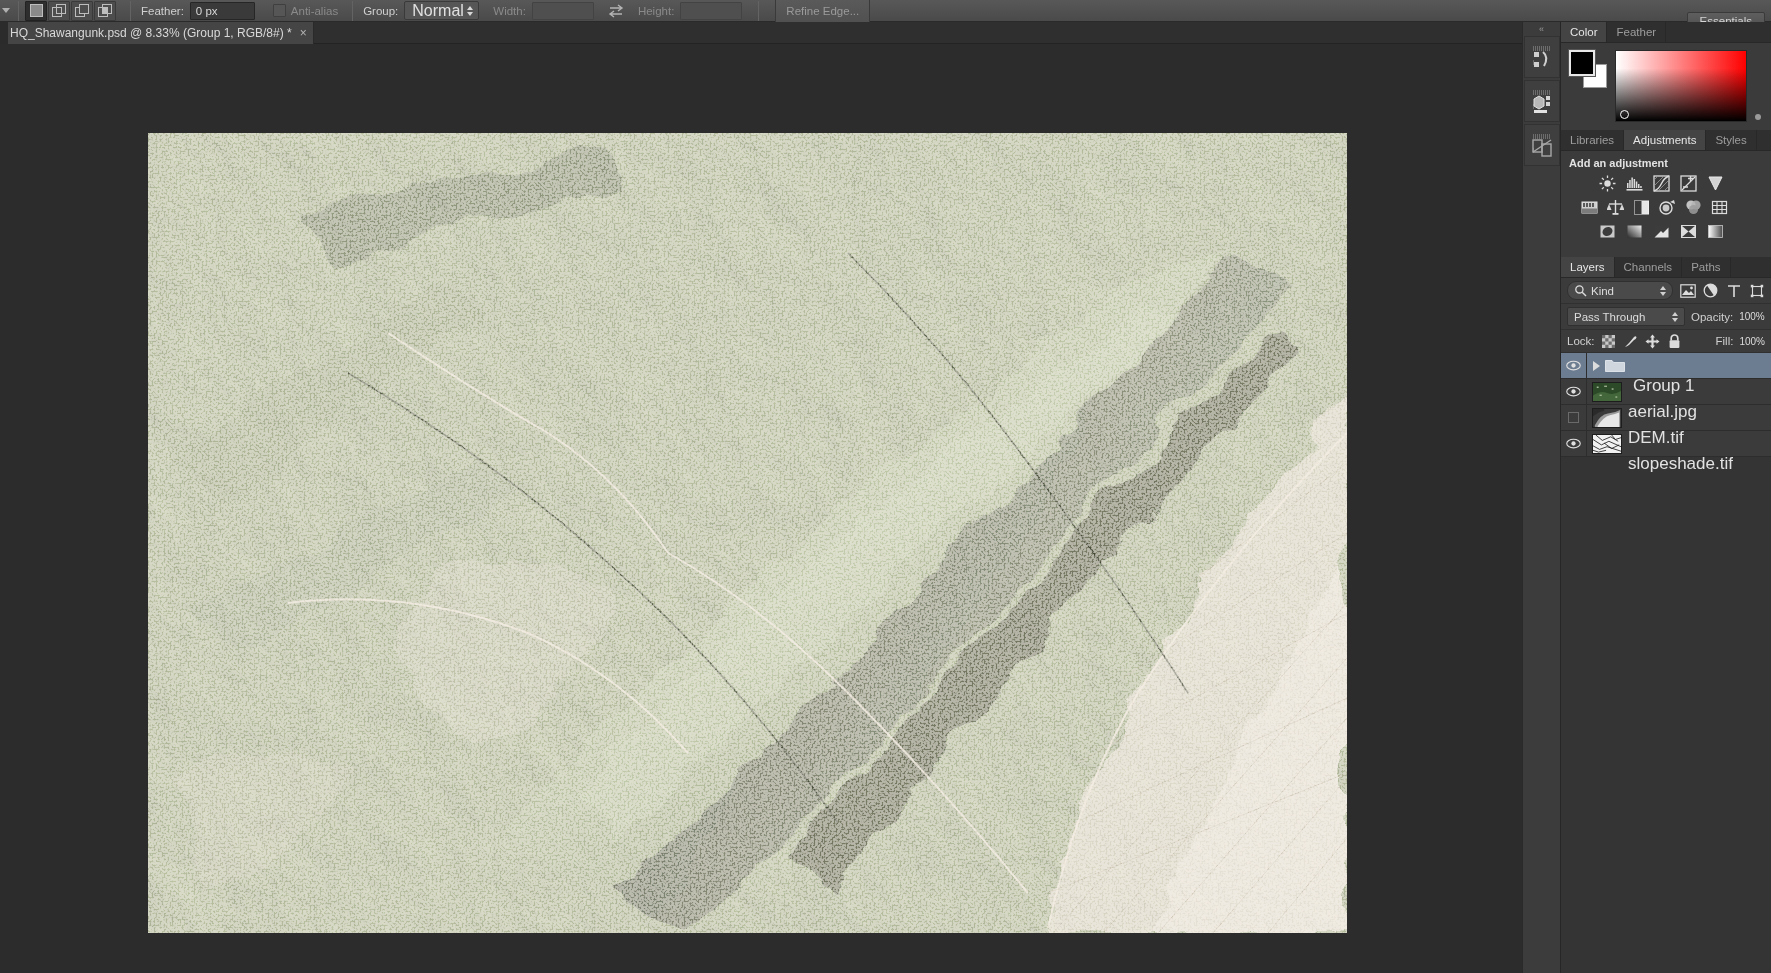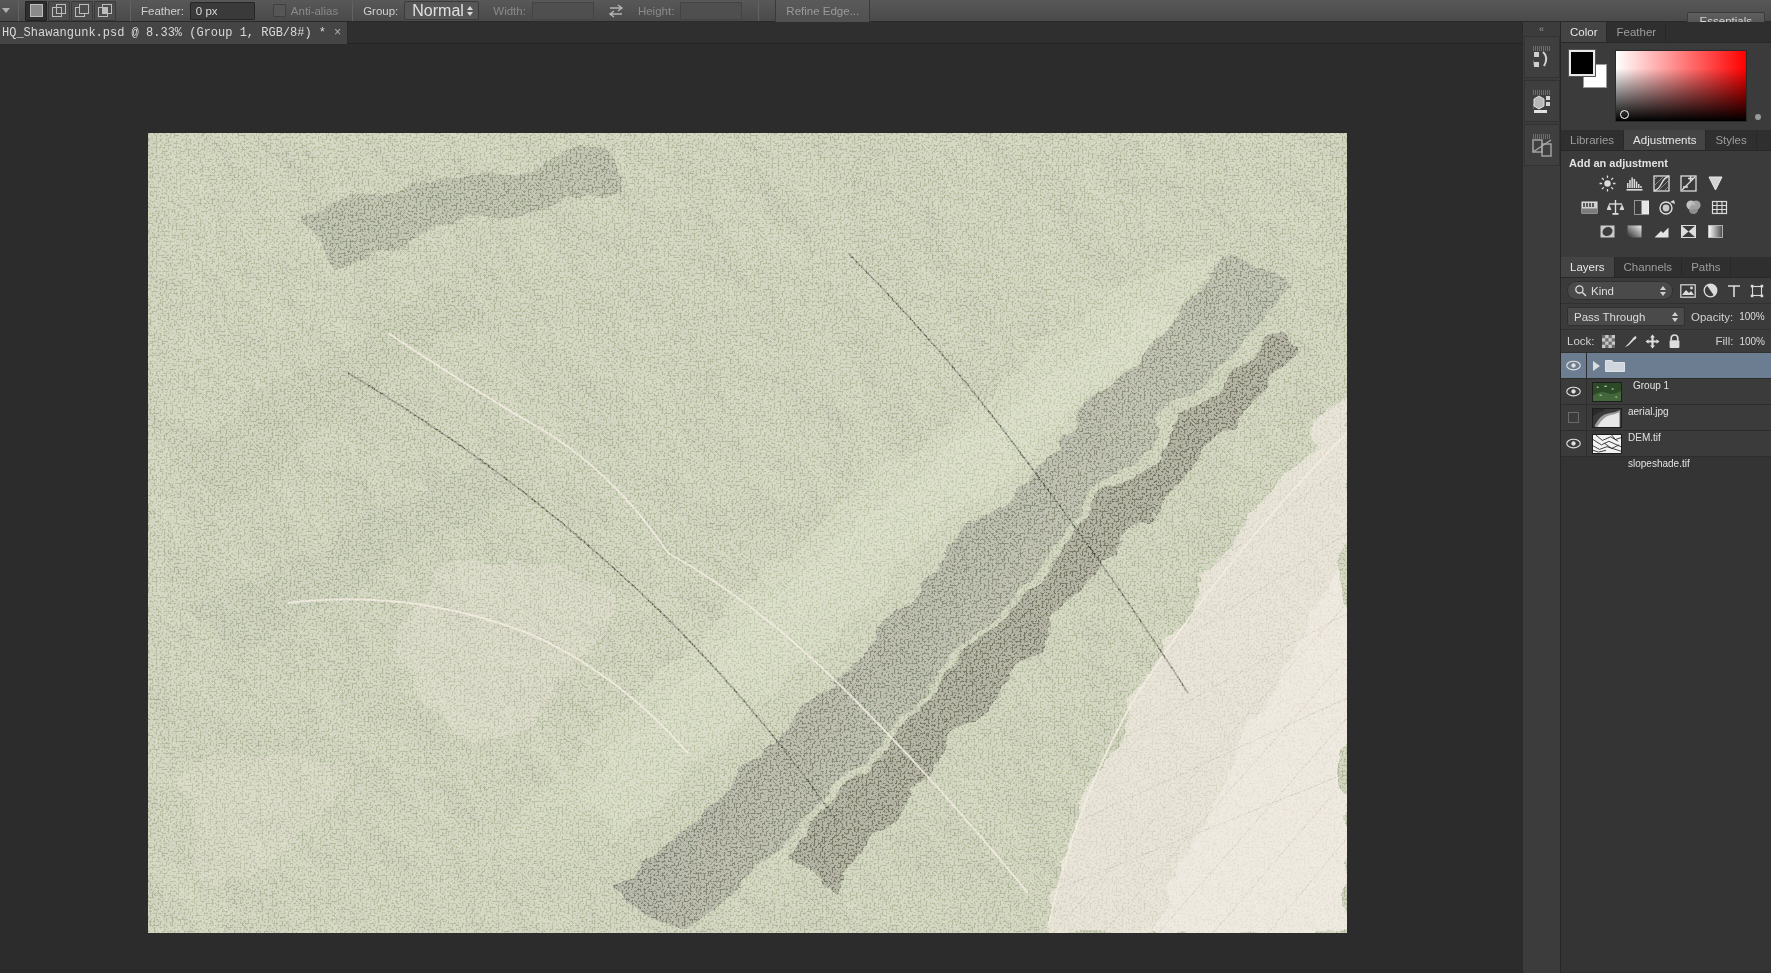--- a/index.html
+++ b/index.html
@@ -69,22 +69,22 @@
   }
   .essentials {
     position: absolute; right: 6px; top: 12px; height: 18px; padding: 0 12px;
     background: linear-gradient(#5e5e5e, #4f4f4f); border: 1px solid #3a3a3a;
     border-radius: 2px; color: #d5d5d5; font-size: 11.5px;
     display: flex; align-items: center;
   }
 
   
   .tabbar {
-    position: absolute; left: 0; top: 22px; width: 1530px; height: 22px;
-    background: #2f2f2f; border-bottom: 1px solid #232323; font-family: Liberation Mono, monospace;
+    position: absolute; left: 8px; top: 22px; width: 1530px; height: 22px;
+    background: #2f2f2f; border-bottom: 1px solid #232323;
   }
   .doctab {
     position: absolute; left: 0; top: 0; height: 22px;
     background: #454545; border-right: 1px solid #2a2a2a;
     display: flex; align-items: center; padding: 0 6px 0 2px; gap: 8px;
   }
   .doctab .title { color: #d9d9d9; font-size: 12px; white-space: nowrap; }
   .doctab .x { color: #b4b4b4; font-size: 12px; line-height: 1; }
 
   
@@ -205,21 +205,21 @@
     display: flex; align-items: center; justify-content: center;
     border-right: 1px solid #2d2d2d;
   }
   .eye { width: 15px; height: 11px; }
   .eye-off { width: 11px; height: 11px; border: 1px solid #6a6a6a; background: #3b3b3b; }
   .thumb {
     width: 30px; height: 20px; margin: 0 6px 0 5px; flex: none;
     border: 1px solid #1d1d1d; overflow: hidden; background: #222;
   }
   .thumb svg { display: block; width: 100%; height: 100%; }
-  .layer-name { font-size: 10px; color: #e2e2e2; white-space: nowrap; margin-top: 40px; }
+  .layer-name { font-size: 17px; color: #e2e2e2; white-space: nowrap; margin-top: 40px; }
   .grp-arrow {
     width: 0; height: 0; border-top: 5px solid transparent;
     border-bottom: 5px solid transparent; border-left: 7px solid #dcdcdc;
     margin-left: 6px; margin-right: 5px; flex: none;
   }
   .folder { width: 20px; height: 15px; margin-right: 8px; flex: none; }
 </style>
 </head>
 <body>
 

